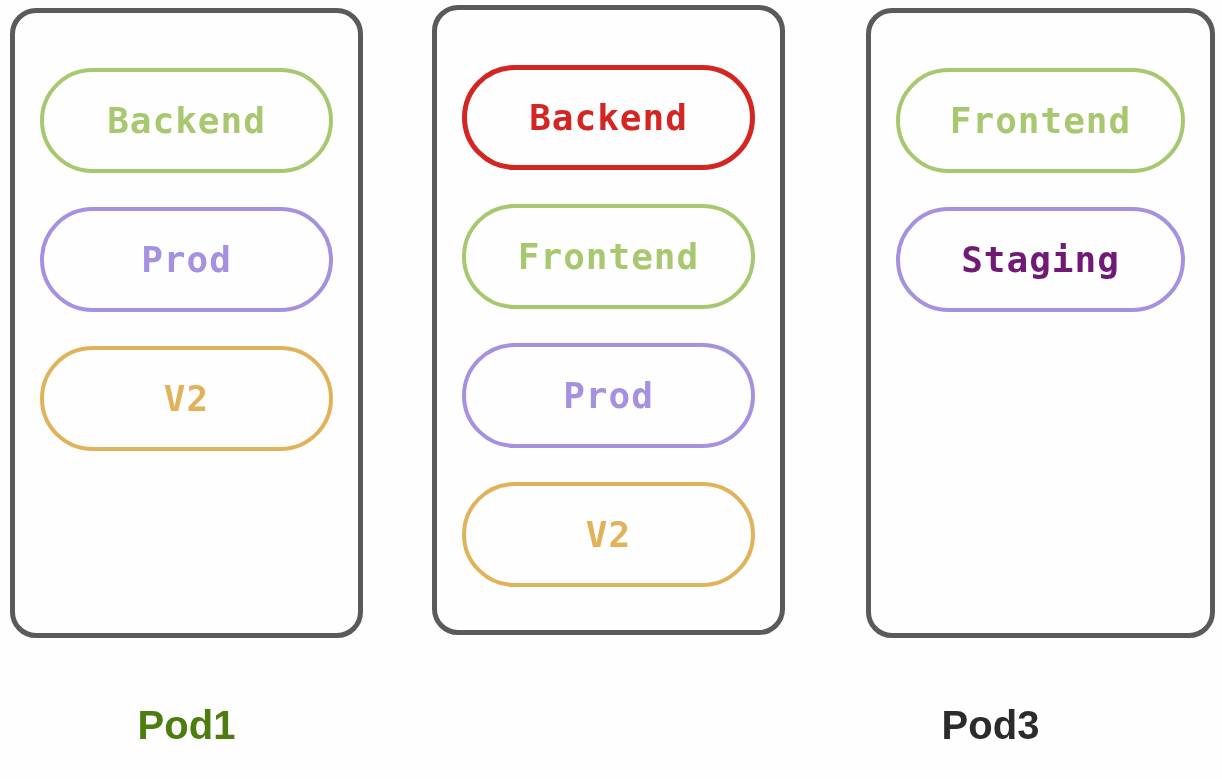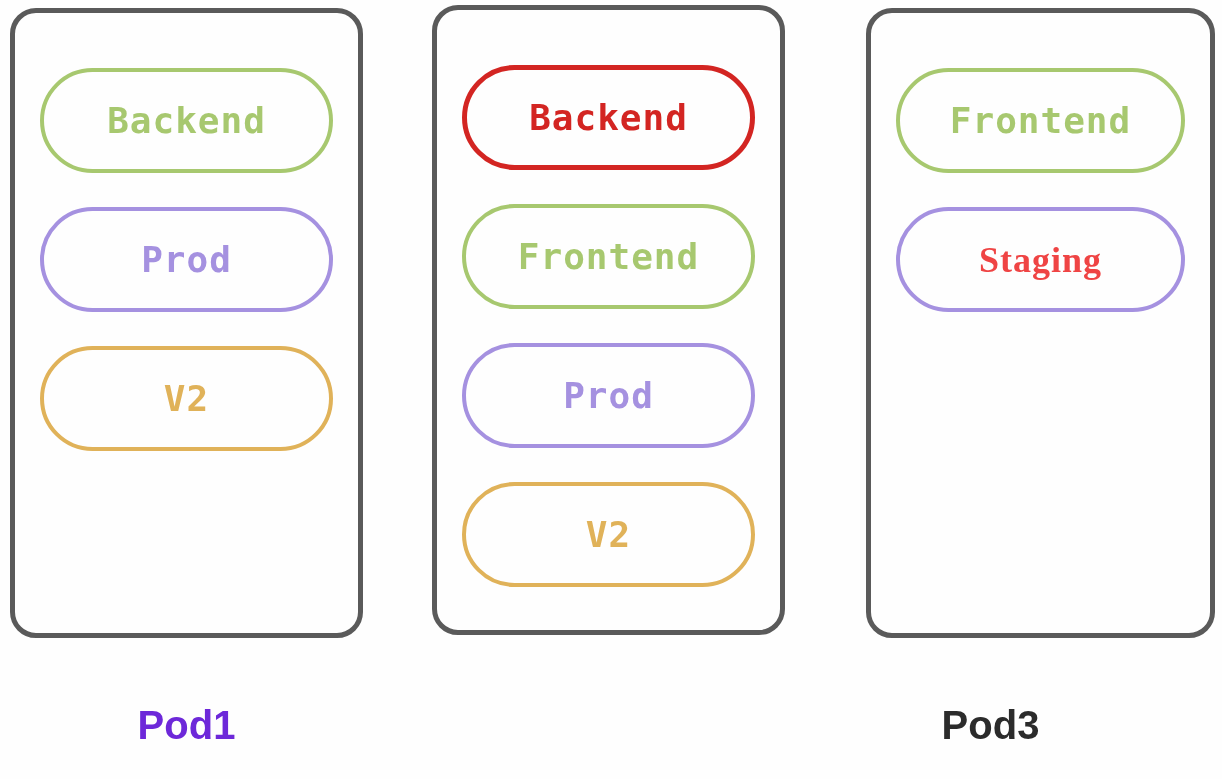--- a/index.html
+++ b/index.html
@@ -88,21 +88,21 @@
     </div>
     <div class="pill" style="border-color: rgb(224, 178, 89); color: rgb(224, 178, 89);">
       <span>V2</span>
     </div>
   </div>
 
   <div class="pod" id="pod3" style="border-color: rgb(90, 90, 90); color: rgb(90, 90, 90);">
     <div class="pill" style="border-color: rgb(167, 200, 111); color: rgb(167, 200, 111);">
       <span>Frontend</span>
     </div>
-    <div class="pill" style="border-color: rgb(165, 145, 224); color: #ef4444; font-family: Liberation Serif, serif;">
+    <div class="pill" style="border-color: rgb(165, 145, 224); color: #701a75;">
       <span>Staging</span>
     </div>
   </div>
 
-  <div class="pod-label" id="pod1-label" style="border-color: rgb(43, 43, 43); color: #6d28d9;">Pod1</div>
+  <div class="pod-label" id="pod1-label" style="border-color: rgb(43, 43, 43); color: #4d7c0f;">Pod1</div>
   <div class="pod-label" id="pod3-label" style="border-color: rgb(43, 43, 43); color: rgb(43, 43, 43);">Pod3</div>
 
 </div>
 
 </body></html>

